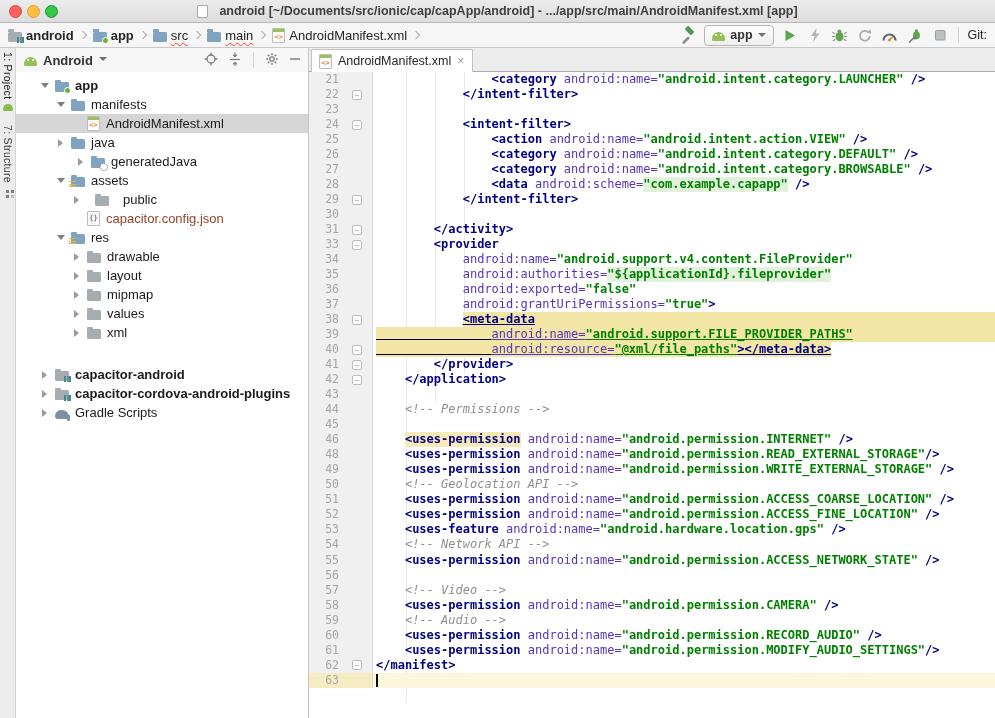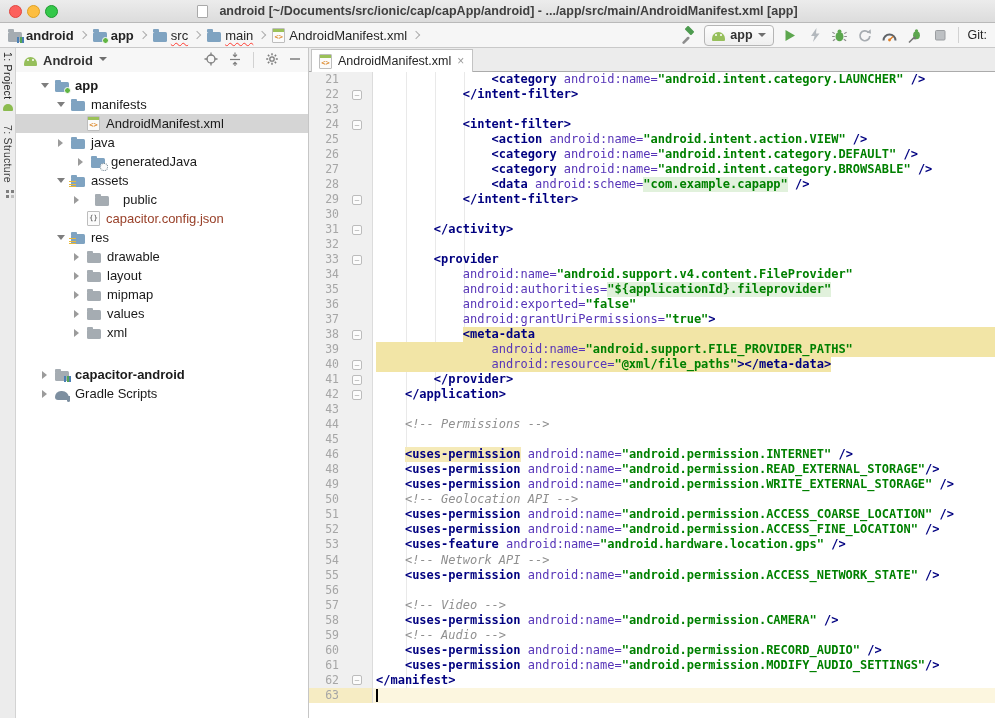--- a/index.html
+++ b/index.html
@@ -116,21 +116,21 @@
       text-align:center;}
   .ct{flex:1;display:flex;white-space:pre;padding-left:3px;min-width:0;}
   .ct span{white-space:pre;}
   .tp{color:#000;}
   .tt{color:var(--c-tag);font-weight:bold;}
   .ta{color:var(--c-attr);}
   .tv{color:var(--c-val);font-weight:bold;}
   .tg{background:var(--c-inj);}
   .tc{color:var(--c-com);font-style:italic;}
   .thl{background:var(--c-occ);}
-  .sb{background:var(--c-sel);}
+  .sb{background:var(--c-sel);text-decoration:underline;}
   .fillsel{flex:1;background:var(--c-sel);}
   .cl.cur .ln,.cl.cur .fold{background:#F6ECC3;}
   .cl.cur .ct{background:#FCF6DF;}
   .caret{width:2px;height:13px;background:#000;margin-top:1px;display:inline-block;}
 </style>
 </head>
 <body>
 
 <div class="window">
 
@@ -376,20 +376,27 @@
             <span class="ic fld f-gray"></span>
             <span class="lbl">xml</span>
           </div>
           <div class="trow bold" style="padding-left: 22px; margin-top: 23px;">
             <span class="arrow-slot">
               <span class="tri tri-r"></span>
             </span>
             <span class="ic fld f-gray ov-bars"></span>
             <span class="lbl">capacitor-android</span>
           </div>
+          <div class="trow bold" style="padding-left: 22px;">
+            <span class="arrow-slot">
+              <span class="tri tri-r"></span>
+            </span>
+            <span class="ic fld f-gray ov-bars"></span>
+            <span class="lbl">capacitor-cordova-android-plugins</span>
+          </div>
           <div class="trow" style="padding-left: 22px;">
             <span class="arrow-slot">
               <span class="tri tri-r"></span>
             </span>
             <span class="ic gradle"></span>
             <span class="lbl">Gradle Scripts</span>
           </div>
         </div>
     </div>
 
@@ -462,25 +469,20 @@
             <code class="ct"></code>
           </div>
           <div class="cl">
             <span class="ln">31</span>
             <span class="fold">
               <span class="fm">–</span>
             </span>
             <code class="ct"><span class="tp">        </span><span class="tt">&lt;/activity&gt;</span></code>
           </div>
           <div class="cl">
-            <span class="ln">32</span>
-            <span class="fold"></span>
-            <code class="ct"></code>
-          </div>
-          <div class="cl">
             <span class="ln">33</span>
             <span class="fold">
               <span class="fm">–</span>
             </span>
             <code class="ct"><span class="tp">        </span><span class="tt">&lt;provider</span></code>
           </div>
           <div class="cl">
             <span class="ln">34</span>
             <span class="fold"></span>
             <code class="ct"><span class="tp">            </span><span class="ta">android:name=</span><span class="tv">"android.support.v4.content.FileProvider"</span></code>

